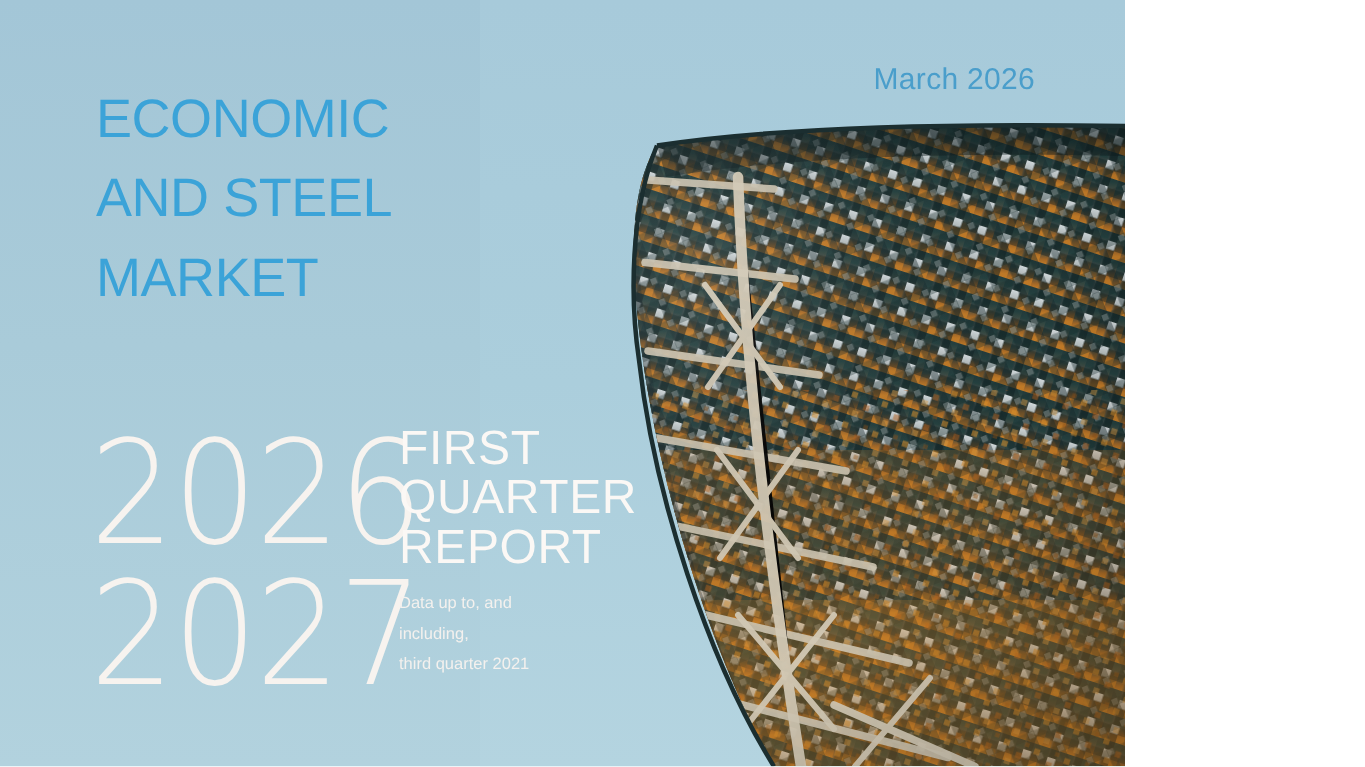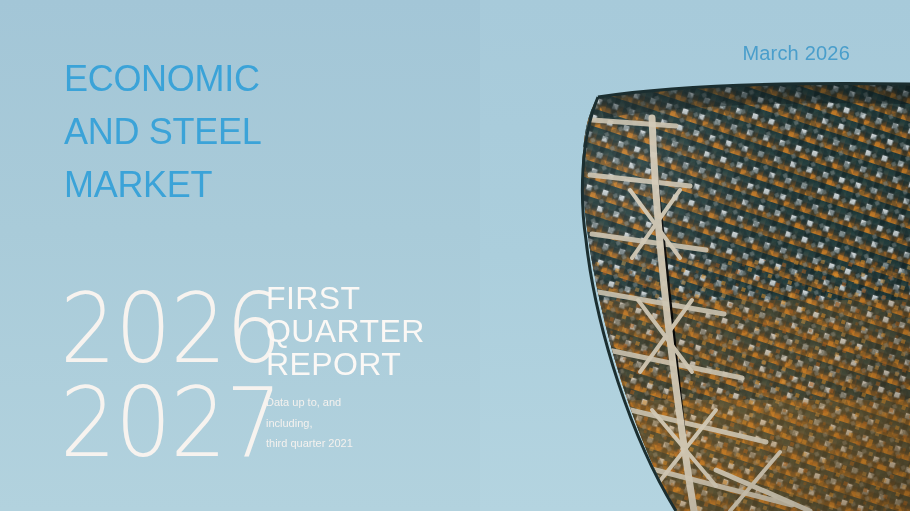--- a/index.html
+++ b/index.html
@@ -4,21 +4,21 @@
 <title>Economic and Steel Market Outlook</title>
 <style>
   * { margin:0; padding:0; box-sizing:border-box; }
   html, body {
     width:910px; height:511px;
     overflow:hidden;
     font-family:"Liberation Sans", sans-serif;
   }
   #cover {
     position:relative;
-    width:910px; height:511px;
+    width:750px; height:511px;
     background:linear-gradient(180deg,#a3c6d7 0%, #a9cbd9 45%, #b2d2de 100%);
     overflow:hidden;
   }
 
   
   #photo {
     position:absolute;
     top:0; right:0;
     width:430px; height:511px;
     overflow:hidden;

